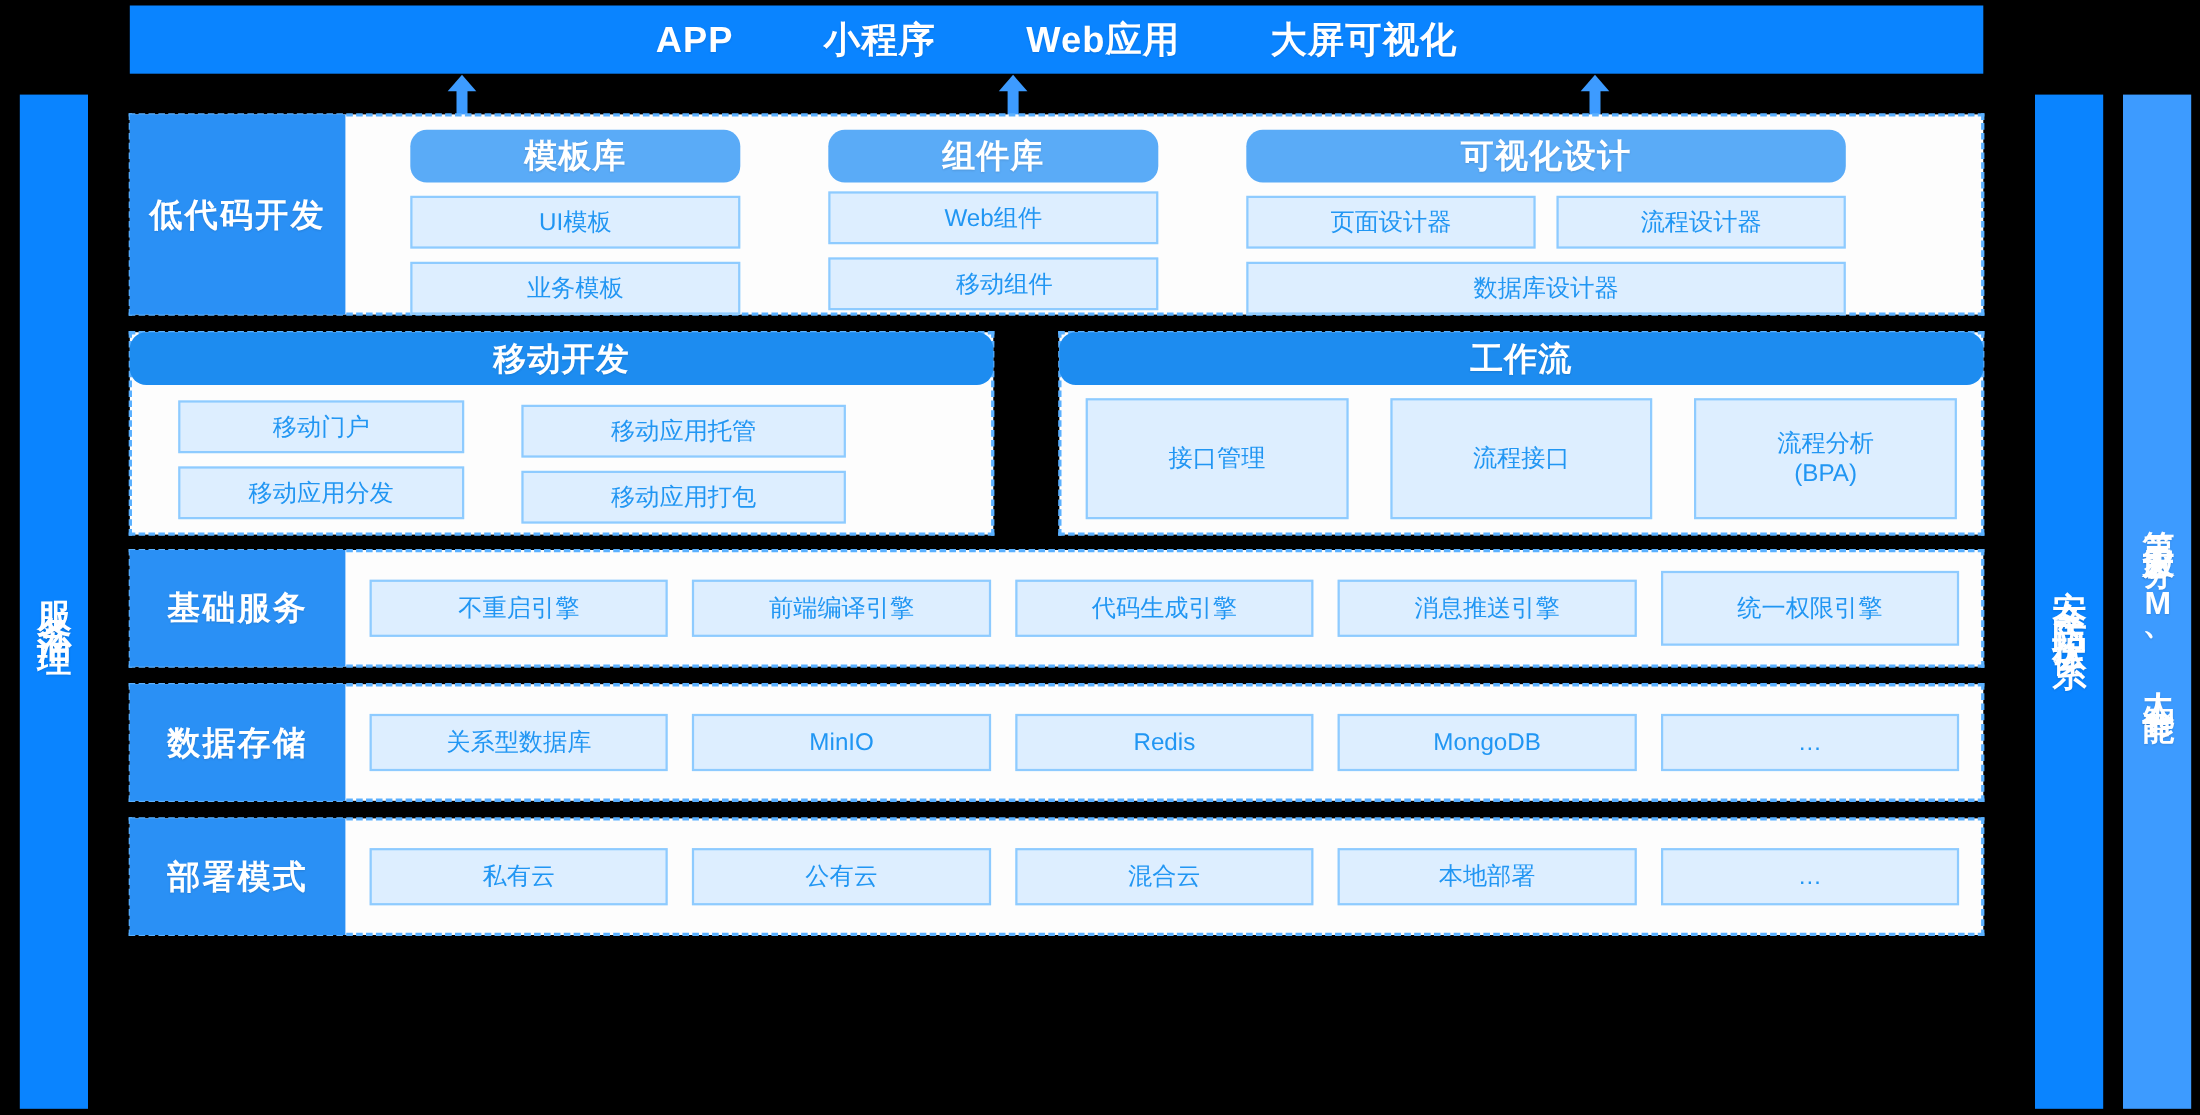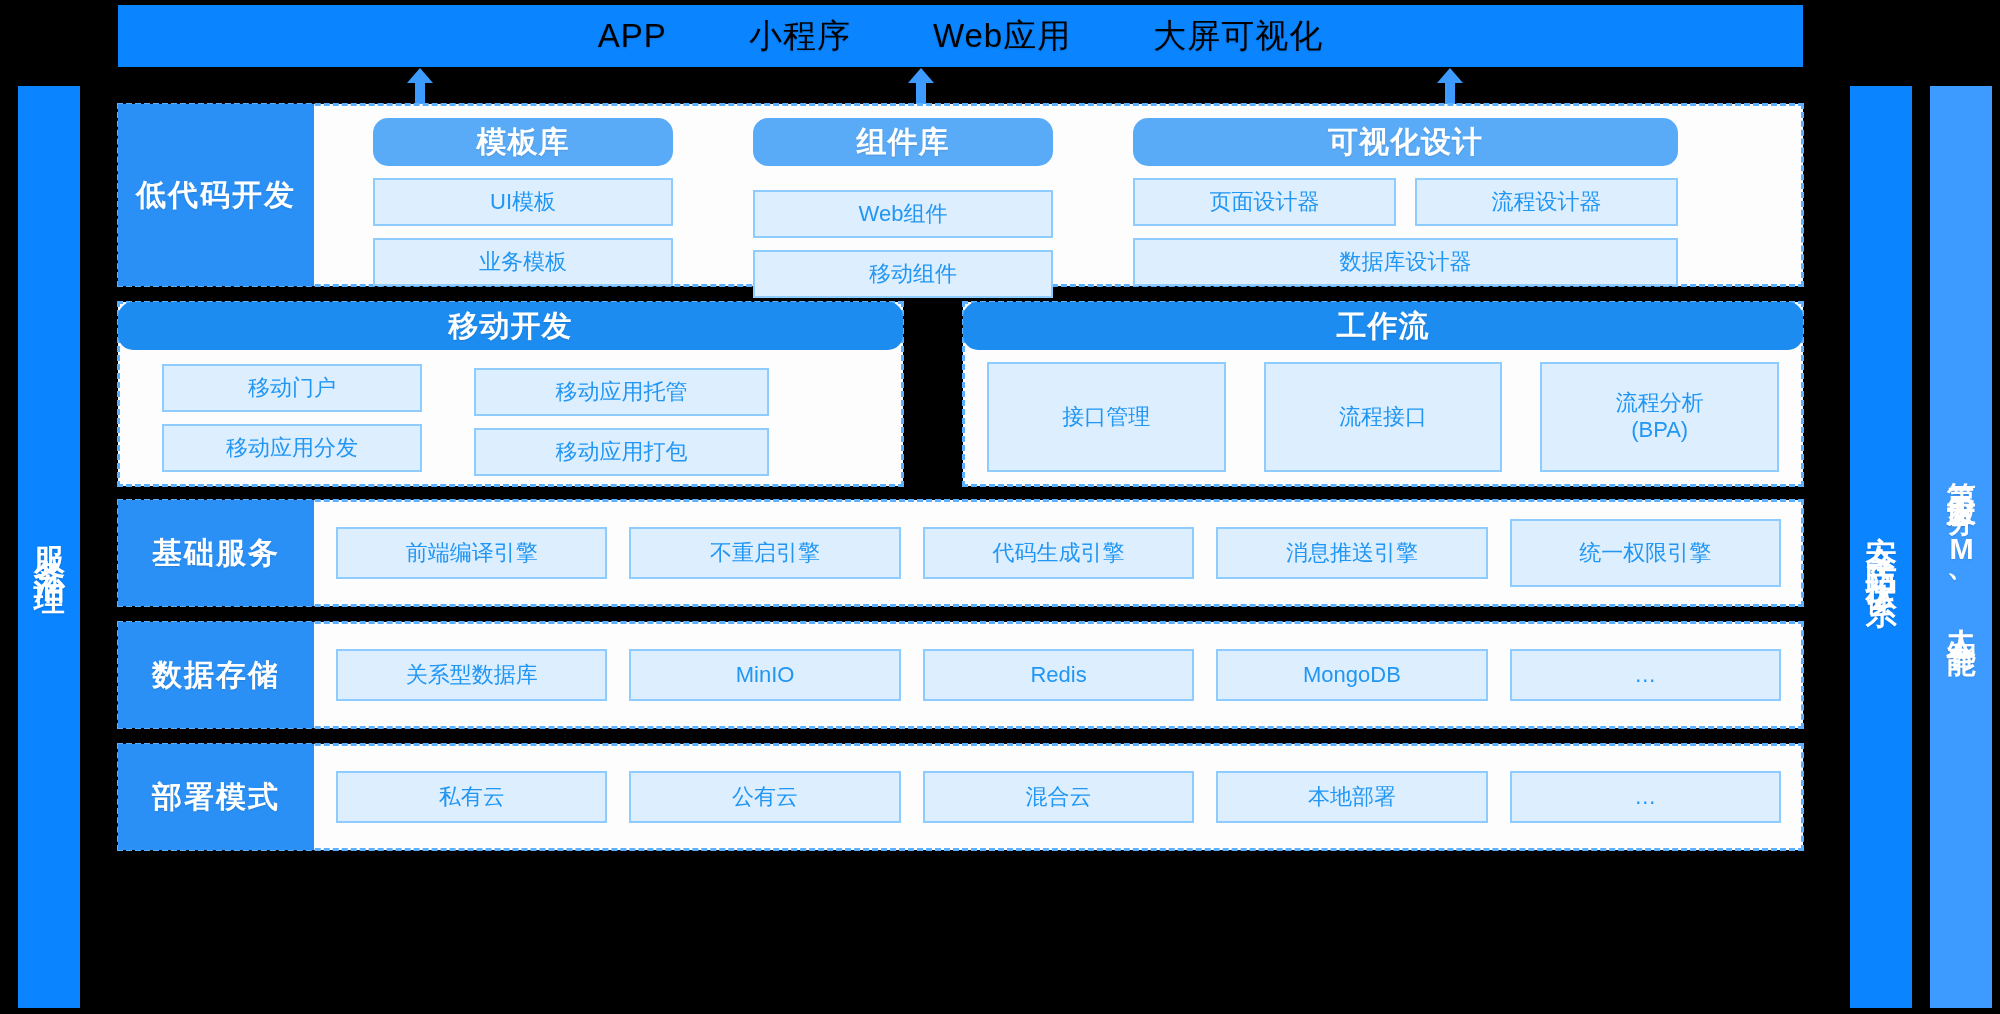--- a/index.html
+++ b/index.html
@@ -10,21 +10,21 @@
   }
   .canvas{position:relative;width:2000px;height:1014px;background:#000;}
 
   
   .topbar{
     position:absolute;left:118px;top:5px;width:1685px;height:62px;
     background:#0a84ff;display:flex;align-items:center;justify-content:center;
     gap:82px;
   }
   .topbar .ch{
-    color:#000000;font-size:33px;font-weight:normal;letter-spacing:1px;
+    color:#ffffff;font-size:33px;font-weight:bold;letter-spacing:1px;
     text-shadow:0 1px 2px rgba(0,0,0,.12);
   }
 
   
   .arrow{position:absolute;width:26px;height:38px;}
   .arrow .stem{position:absolute;left:8px;top:12px;width:10px;height:26px;background:#3d9bff;}
   .arrow .head{
     position:absolute;left:0;top:0;width:0;height:0;
     border-left:13px solid transparent;border-right:13px solid transparent;
     border-bottom:15px solid #3d9bff;
@@ -117,21 +117,21 @@
     <div class="band-title">低代码开发</div>
 
     <div class="lc-col" style="left:255px;width:300px;">
       <div class="hdr lc-grouphdr">模板库</div>
       <div class="chip lc-cell" style="margin-top:12px;">UI模板</div>
       <div class="chip lc-cell" style="margin-top:12px;">业务模板</div>
     </div>
 
     <div class="lc-col" style="left:635px;width:300px;">
       <div class="hdr lc-grouphdr">组件库</div>
-      <div class="chip lc-cell" style="margin-top:24px;">Web组件</div>
+      <div class="chip lc-cell" style="margin-top:8px;">Web组件</div>
       <div class="chip lc-cell" style="margin-top:12px;padding-left:20px;">移动组件</div>
     </div>
 
     <div class="lc-col" style="left:1015px;width:545px;">
       <div class="hdr lc-grouphdr">可视化设计</div>
       <div style="display:flex;gap:19px;margin-top:12px;">
         <div class="chip lc-cell" style="flex:1;">页面设计器</div>
         <div class="chip lc-cell" style="flex:1;">流程设计器</div>
       </div>
       <div class="chip lc-cell" style="margin-top:12px;">数据库设计器</div>
@@ -158,22 +158,22 @@
       <div class="chip" style="flex:1;">接口管理</div>
       <div class="chip" style="flex:1;">流程接口</div>
       <div class="chip" style="flex:1;white-space:pre-line;">流程分析
 (BPA)</div>
     </div>
   </div>
 
   <div class="band" id="row3">
     <div class="band-title">基础服务</div>
     <div style="position:absolute;left:218px;right:22px;top:0;bottom:0;display:flex;align-items:center;gap:22px;">
+      <div class="chip" style="flex:1;height:52px;">不重启引擎</div>
       <div class="chip" style="flex:1;height:52px;">前端编译引擎</div>
-      <div class="chip" style="flex:1;height:52px;">不重启引擎</div>
       <div class="chip" style="flex:1;height:52px;">代码生成引擎</div>
       <div class="chip" style="flex:1;height:52px;">消息推送引擎</div>
       <div class="chip" style="flex:1;height:68px;">统一权限引擎</div>
     </div>
   </div>
 
   <div class="band" id="row4">
     <div class="band-title">数据存储</div>
     <div style="position:absolute;left:218px;right:22px;top:0;bottom:0;display:flex;align-items:center;gap:22px;">
       <div class="chip" style="flex:1;height:52px;">关系型数据库</div>

